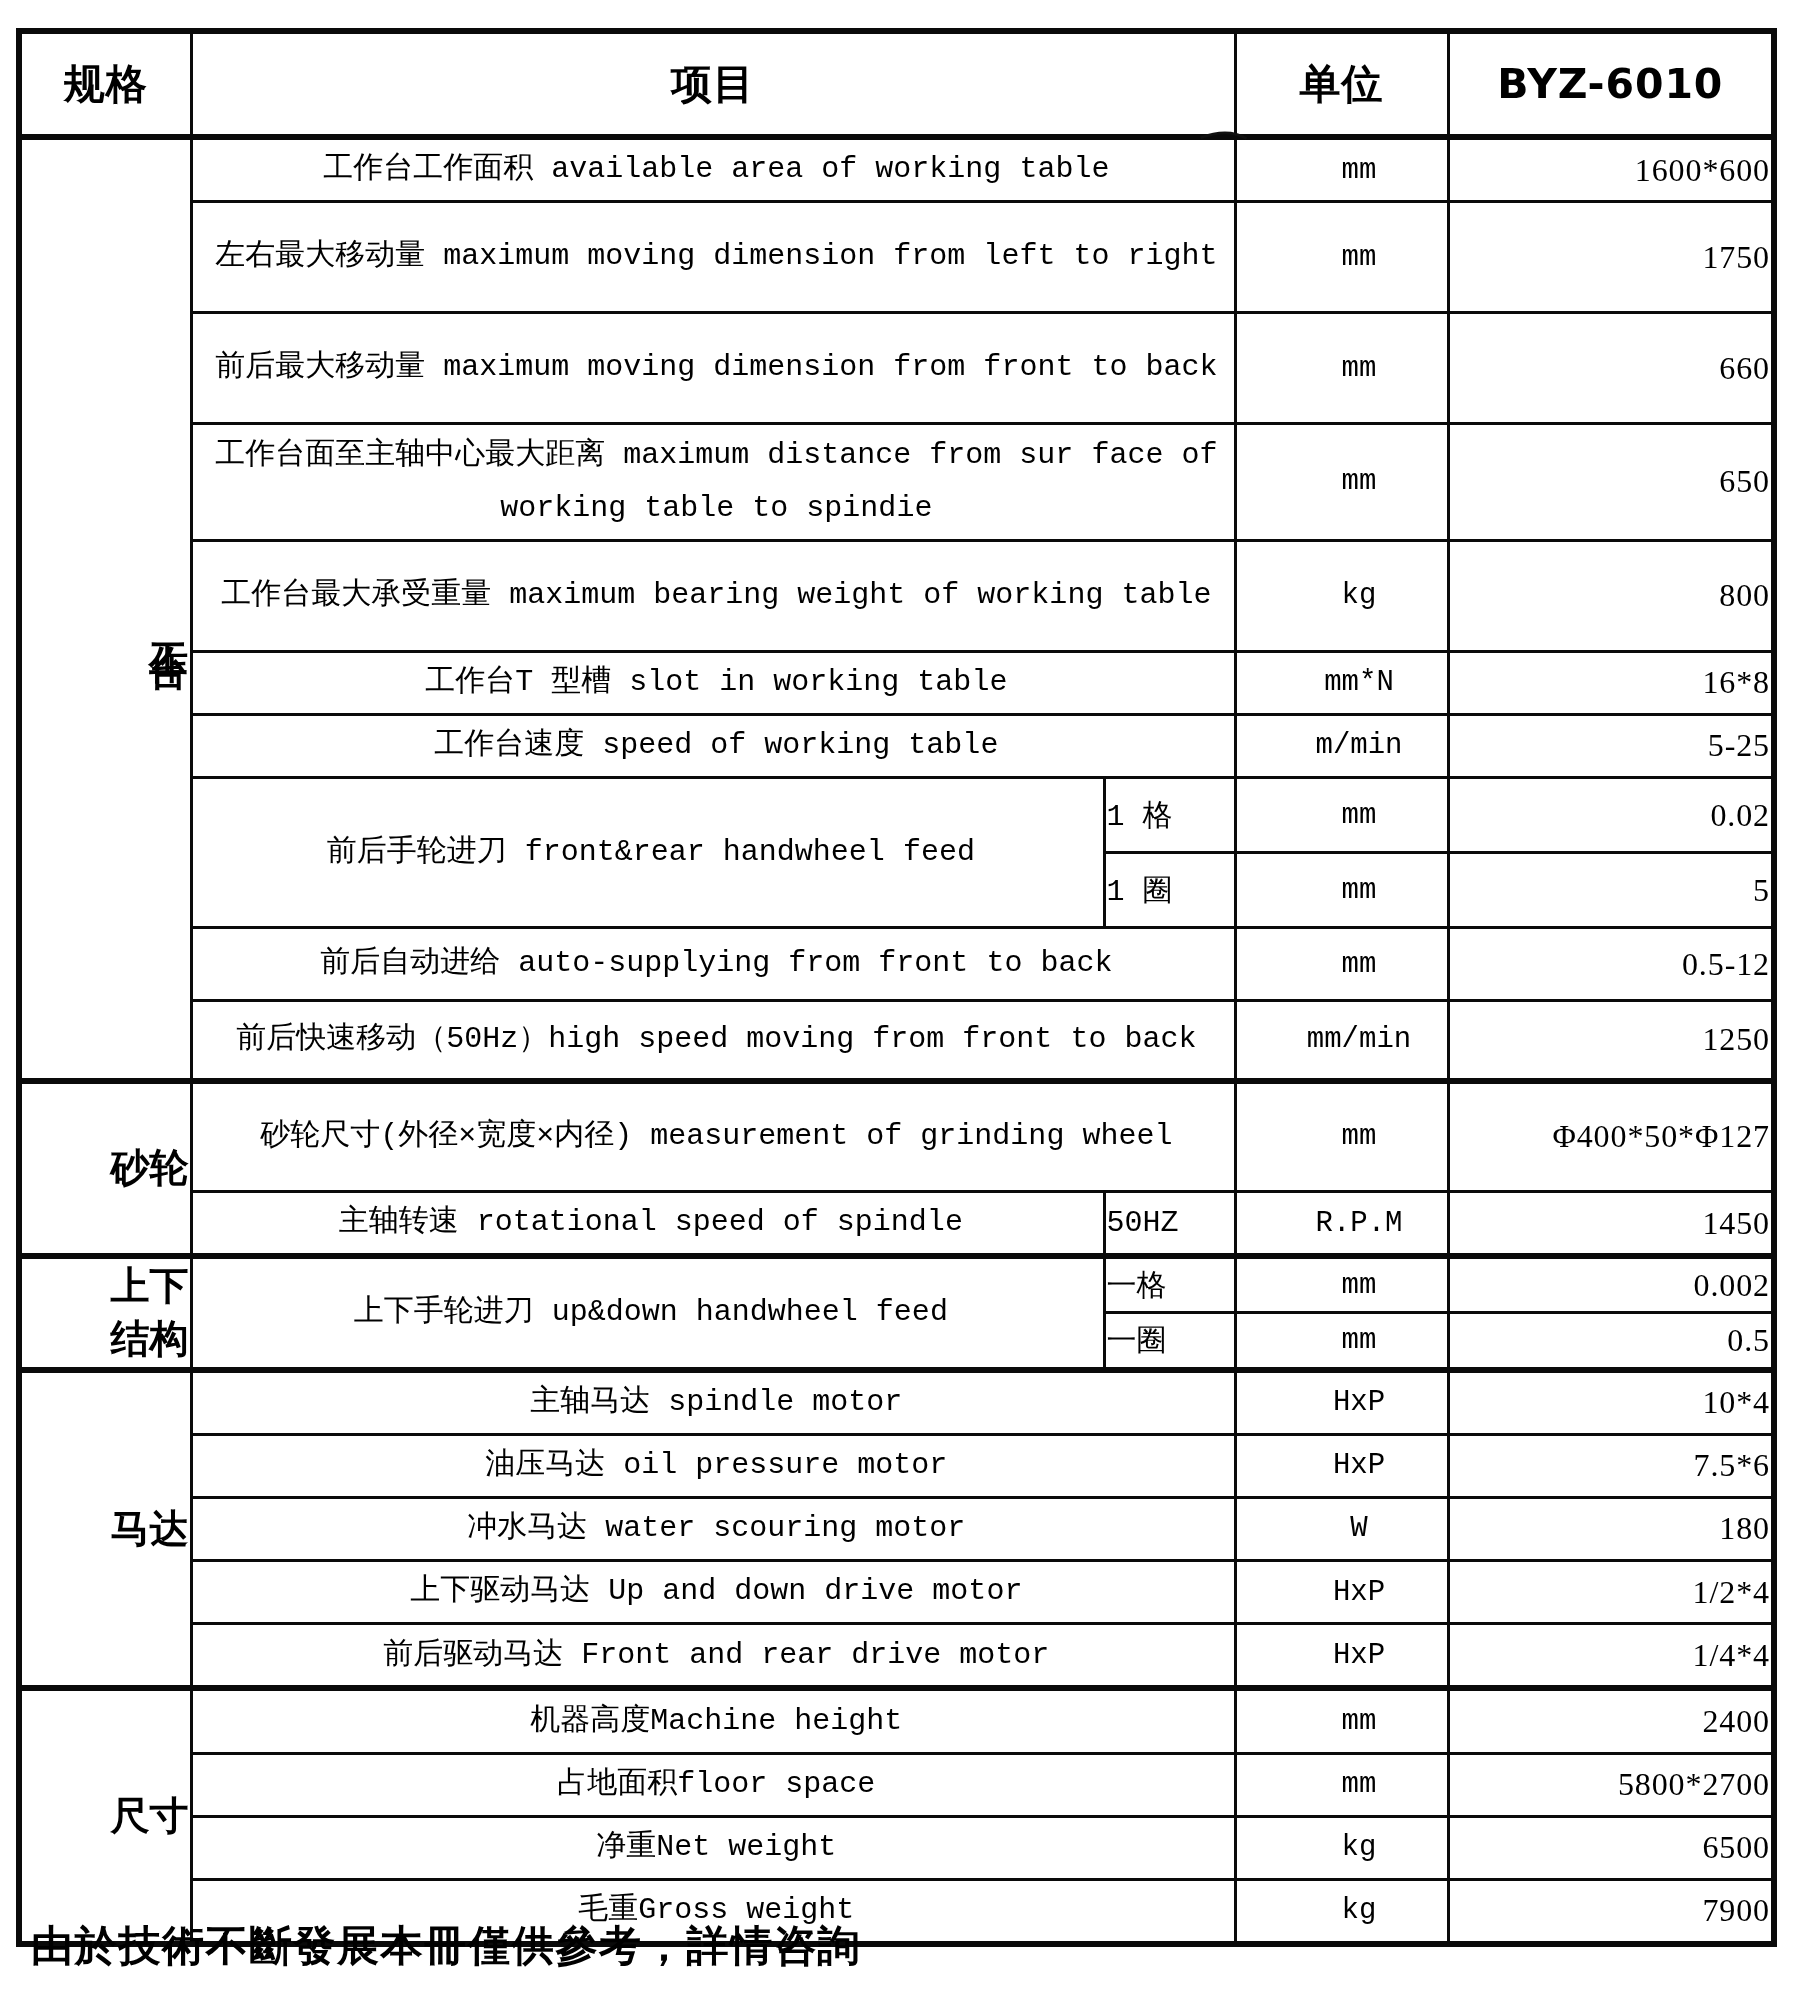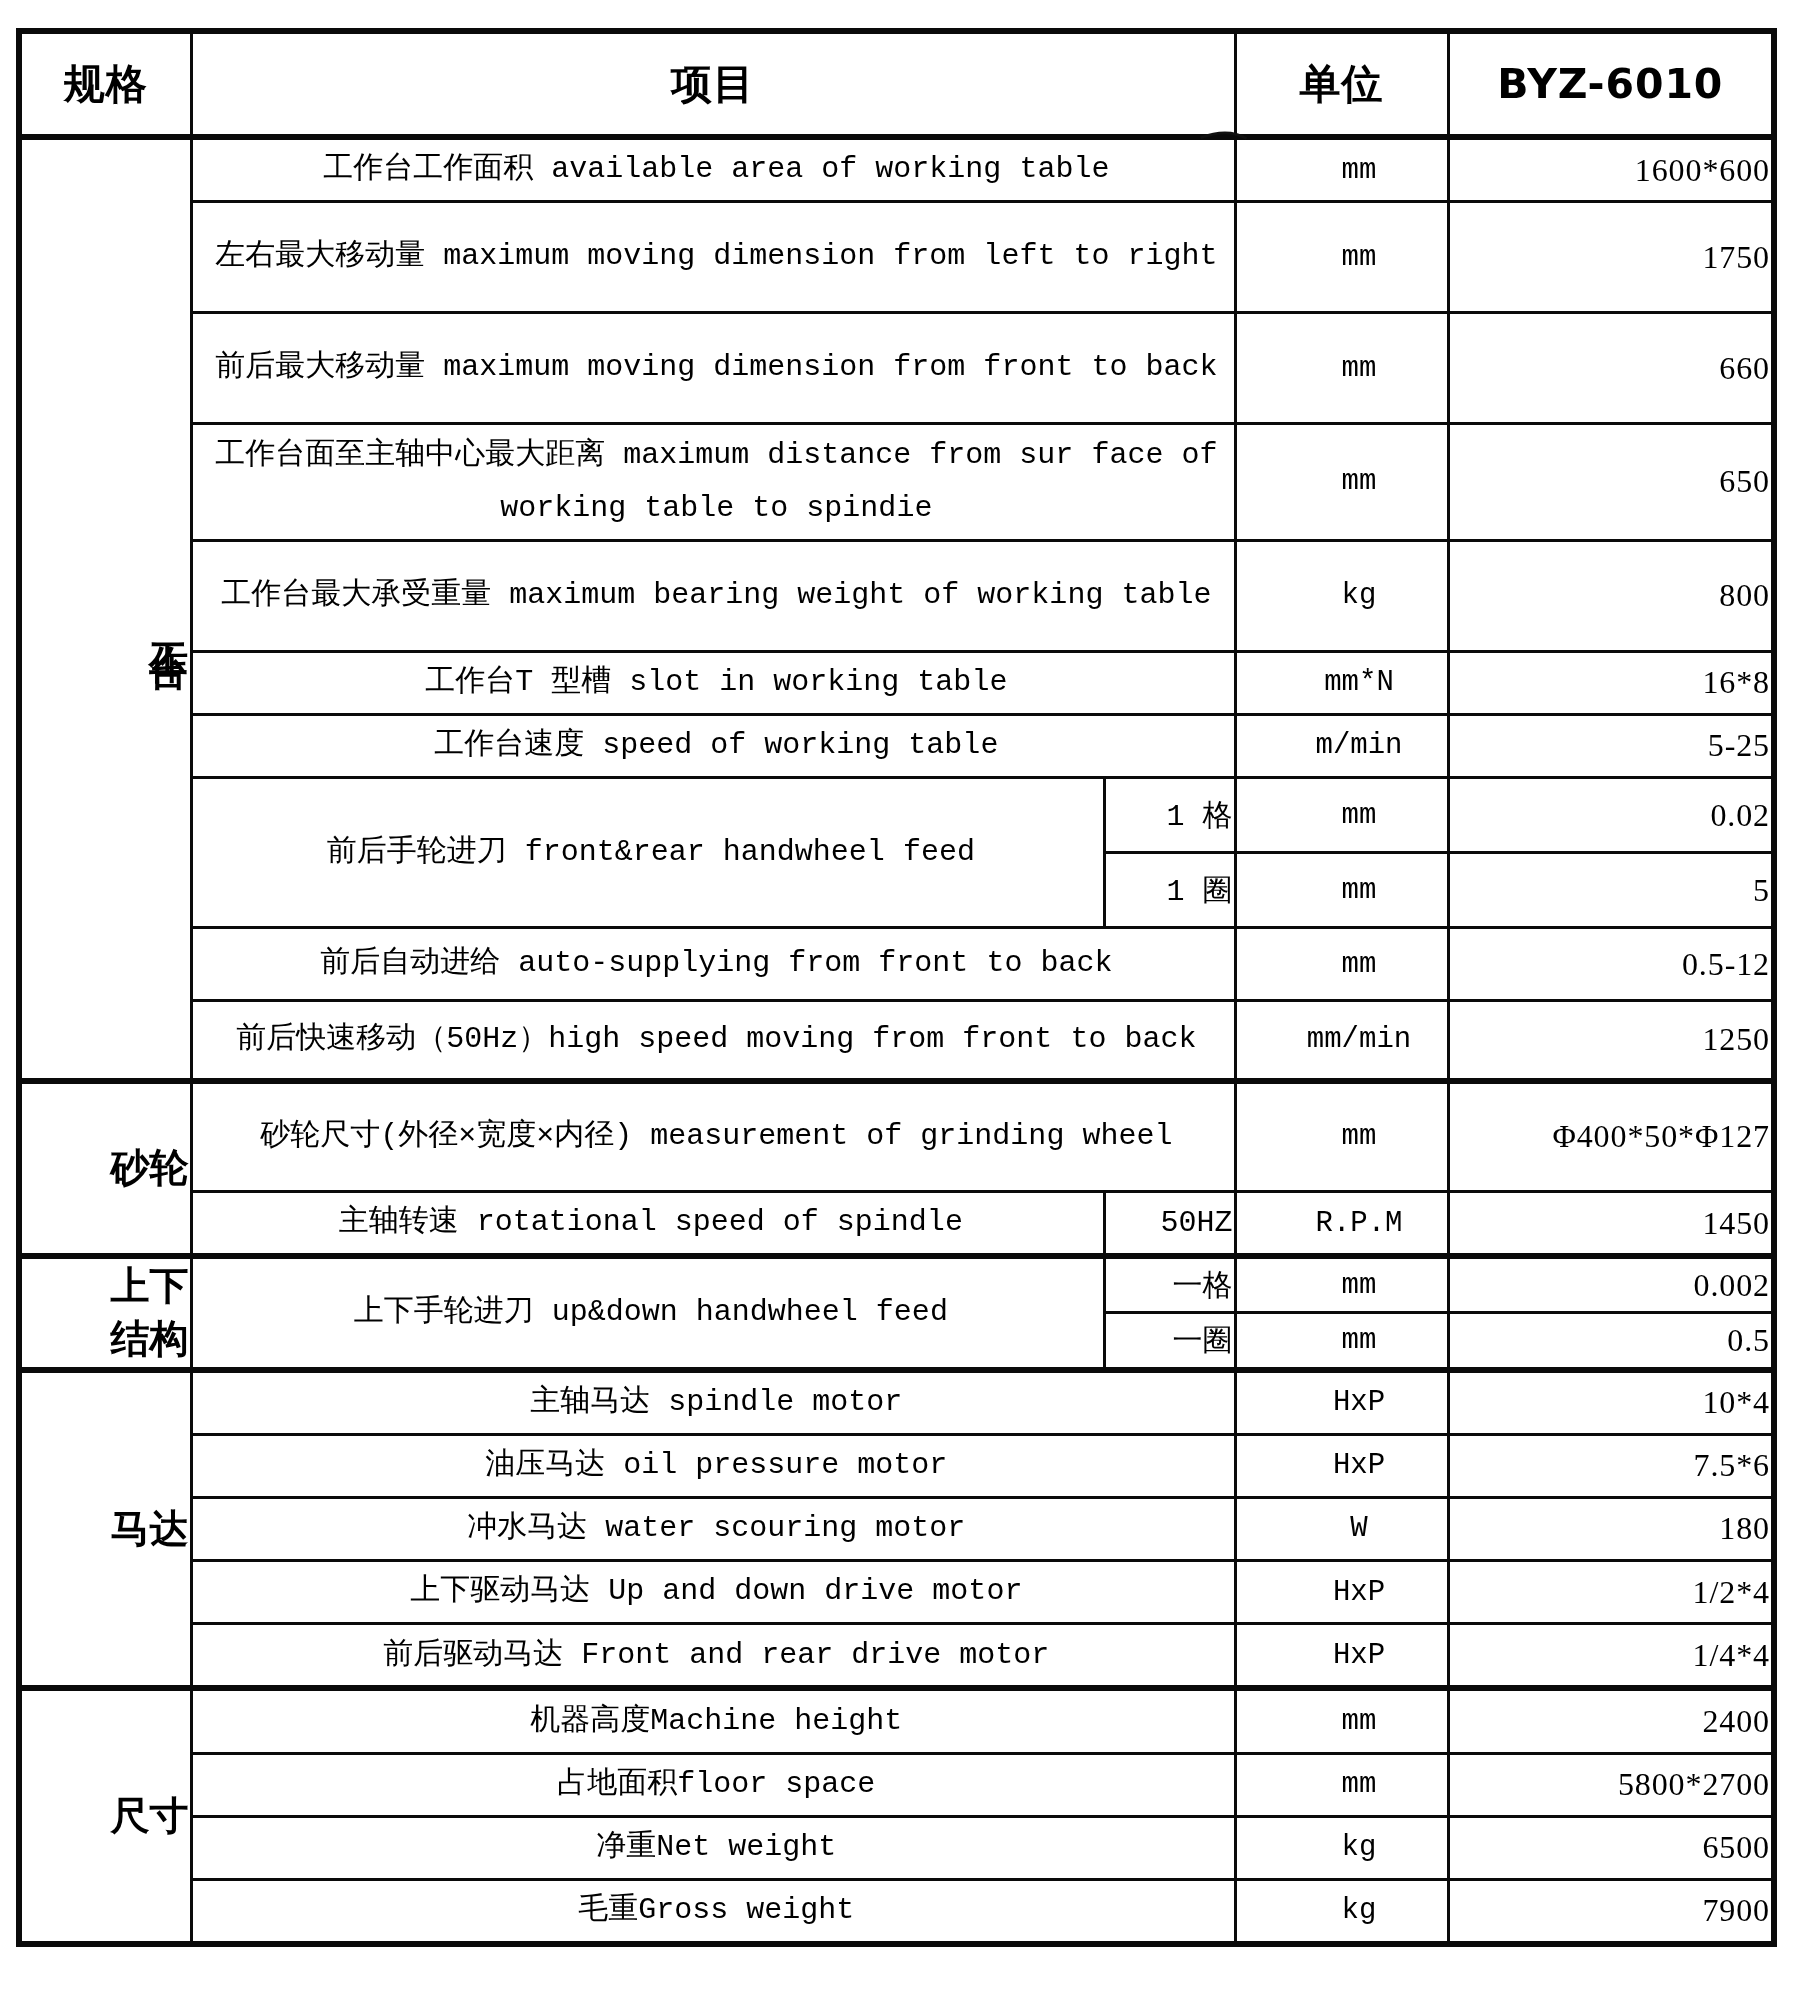--- a/index.html
+++ b/index.html
@@ -13,21 +13,21 @@
   .spec tr.thick td{border-top-width:6.8px;}
   .spec tr.hrow td{border-bottom-width:6.8px;}
   .hdr{font-family:"DejaVu Sans","Liberation Sans",sans-serif;font-weight:700;
        font-size:41px;text-align:center;letter-spacing:0.9px;}
   .sec{font-family:"DejaVu Sans","Liberation Sans",sans-serif;font-weight:700;
        font-size:39px;text-align:right;}
   .sec .inner{display:inline-block;max-width:99px;line-height:1.35;}
   .sec.vert .inner{writing-mode:vertical-rl;text-orientation:upright;
        max-width:none;line-height:1.05;letter-spacing:3.4px;}
   .item{font-size:30px;text-align:center;padding:3.4px 15.3px 3.4px 22px;line-height:1.78;}
-  .sub{font-size:30px;text-align:right;}
+  .sub{font-size:30px;text-align:left;}
   .unit{font-size:29px;text-align:center;padding-left:36px;}
   .val{font-family:"Liberation Serif","DejaVu Serif",serif;
        font-size:32px;text-align:right;letter-spacing:0.9px;}
   .footer{position:absolute;left:31px;top:1918px;
           font-family:"DejaVu Sans","Liberation Sans",sans-serif;
           font-weight:700;font-size:42px;letter-spacing:1.7px;}
   .artifact{position:absolute;left:1199px;top:124px;width:51px;height:19px;}
 </style>
 </head>
 <body>
@@ -183,14 +183,15 @@
       <td class="unit">kg</td>
       <td class="val">7900</td>
     </tr>
   </tbody>
     </table>
 
   <svg class="artifact" viewBox="0 0 60 22">
     <path d="M2 16 Q 34 4 56 17" fill="none" stroke="#111" stroke-width="3"></path>
   </svg>
 
+  <div class="footer">由於技術不斷發展本冊僅供參考，詳情咨詢</div>
 </div>
 
 
 </body></html>

